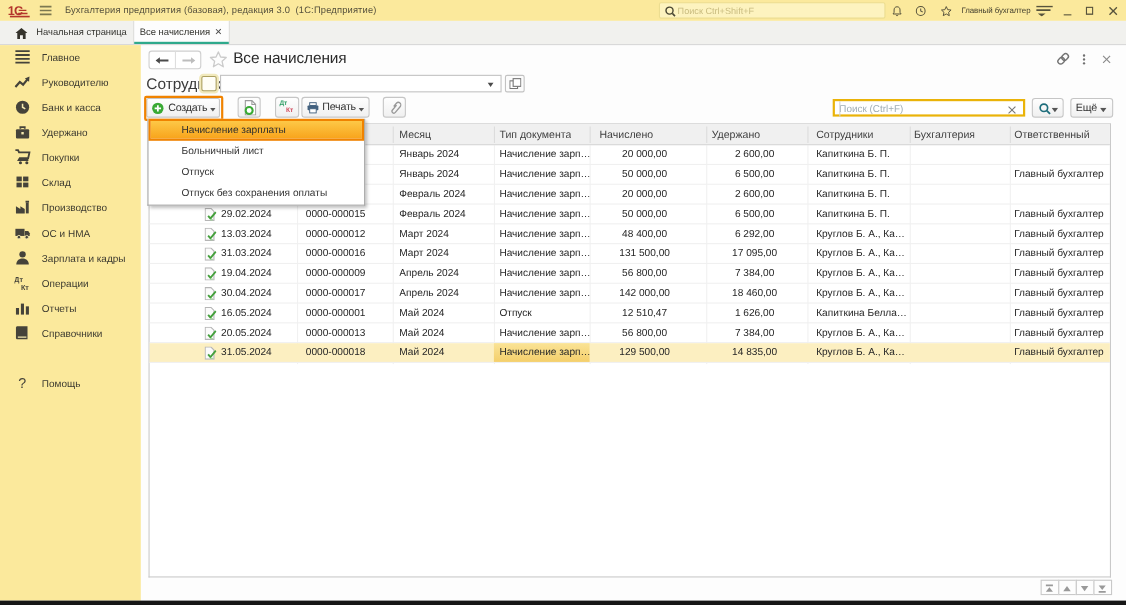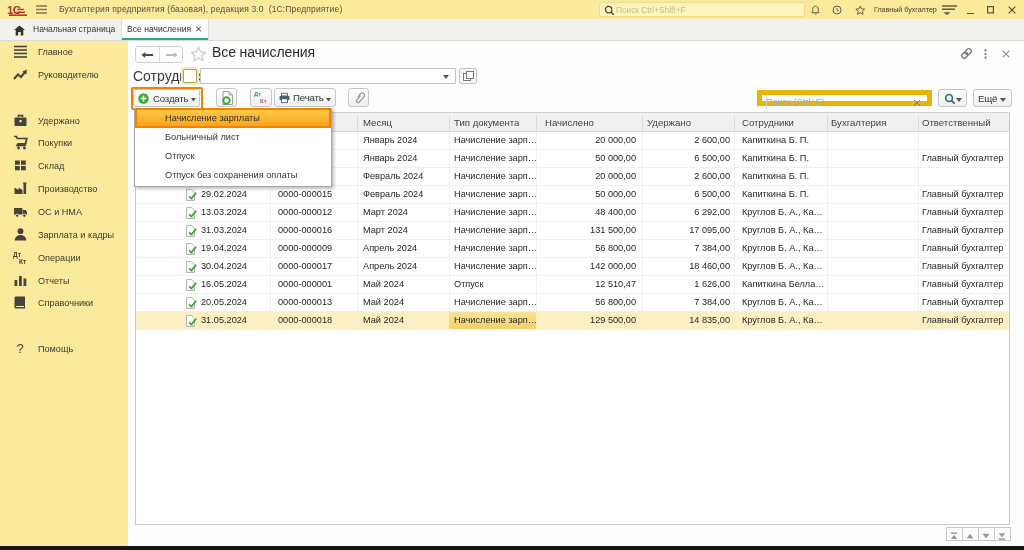--- a/index.html
+++ b/index.html
@@ -32,33 +32,33 @@
 #flabel{left:133px;top:69px;font-size:14px;color:#3a3a3a;line-height:15px}
 #fcheck{left:183px;top:69px;width:14px;height:14px;background:#fffef6;border:1px solid #aca060;border-radius:2px;box-shadow:0 0 0 2px #f1e9bc}
 #finput{left:200px;top:68px;width:256px;height:16px;background:#fff;border:1px solid #c2c2c2}
 #fbtn{left:459px;top:68px;width:18px;height:16px;background:#fbfbfb;border:1px solid #c2c2c2;border-radius:2px}
 
 .btn{position:absolute;background:linear-gradient(#fefefe,#f0f0f0);border:1px solid #c6c6c6;border-radius:3px}
 #bcreate{left:133px;top:89px;width:67px;height:18px;border-radius:2px}
 #bcreateo{left:130.5px;top:86.5px;width:72px;height:23px;border:2.5px solid #f08300;border-radius:2px;background:transparent;z-index:5}
 .btxt{font-size:9.7px;color:#333;letter-spacing:-0.2px}
 
-#rsearch{left:757px;top:90px;width:175px;height:16px;background:#fff;border:5px solid #eab308}
+#rsearch{left:757px;top:90px;width:175px;height:16px;background:#fff;border:2px solid #eab308}
 #rsearch span{position:absolute;left:4px;top:1px;line-height:13px;font-size:9px;color:#9fadb5}
 #rsearch .xsep{position:absolute;right:19px;top:0;width:1px;height:14px;background:#d5d5d5}
 #bq{left:938px;top:89px;width:29px;height:18px}
 #bmore{left:973px;top:89px;width:39px;height:18px}
 
 #tbl{left:135px;top:112px;width:875px;height:413px;background:#fff;border:1px solid #c9c9c9;border-top:1px solid #d4d4d4}
 #thead{position:absolute;left:0;top:0;width:873px;height:19px;background:#f0f0f0;border-bottom:1px solid #d7d7d7}
 .hc{position:absolute;top:0;height:19px;line-height:19px;font-size:9.6px;color:#3f3f3f;overflow:hidden;white-space:nowrap}
 .hsep{position:absolute;top:2px;width:1px;height:15px;background:#dcdcdc}
 .trow{position:absolute;left:0;width:873px;height:18px;border-bottom:1px solid #f0f0f0}
 .tc{position:absolute;top:0;height:17px;line-height:17px;font-size:9.2px;color:#262626;overflow:hidden;white-space:nowrap}
-.num{text-align:right}
+.num{text-align:center}
 .docic{position:absolute;left:50px;top:3px;width:11px;height:12px}
 
 .pgbtn{position:absolute;width:17px;height:14px;background:#fdfdfd;border:1px solid #c9c9c9}
 
 #menu{left:134px;top:108px;width:198px;height:79px;background:#fff;border:1px solid #a6a6a6;border-top:none;box-shadow:2px 2px 3px rgba(0,0,0,0.25);z-index:10}
 #mi1{position:absolute;left:0;top:0;width:196px;height:20px;border:2px solid #f08300;background:linear-gradient(#fdc847,#f8a41b)}
 .mitem{position:absolute;left:30px;font-size:9.2px;color:#333}
 </style></head>
 <body>
 
@@ -140,20 +140,27 @@
           </g>
         </svg></span>
       <span class="tx">Главное</span>
     </div>
 <div class="sitem" style="top:23px">
       <span class="ic" id="sic1"><svg width="15" height="15" viewBox="0 0 15 15">
           <path d="M1 12 L5 7.5 L8 10 L12.5 4.5" fill="none" stroke="#45433a" stroke-width="2"></path>
           <path d="M13.8 2.6 L13.4 7.4 L9.6 4.4 Z" fill="#45433a"></path>
         </svg></span>
       <span class="tx">Руководителю</span>
+    </div>
+<div class="sitem" style="top:46px">
+      <span class="ic" id="sic2"><svg width="15" height="15" viewBox="0 0 15 15">
+          <circle cx="7.5" cy="7.5" r="6" fill="#45433a"></circle>
+          <path d="M7.5 4.3 L7.5 7.5 L10 9" fill="none" stroke="#f4e9b0" stroke-width="1.4"></path>
+        </svg></span>
+      <span class="tx">Банк и касса</span>
     </div>
 <div class="sitem" style="top:69px">
       <span class="ic" id="sic3"><svg width="15" height="15" viewBox="0 0 15 15">
           <rect x="1.5" y="4.5" width="12" height="8.5" rx="1" fill="#45433a"></rect>
           <path d="M5.5 4 L5.5 2.5 L9.5 2.5 L9.5 4" fill="none" stroke="#45433a" stroke-width="1.6"></path>
           <rect x="6.4" y="7" width="2.2" height="2.2" fill="#f4e9b0"></rect>
         </svg></span>
       <span class="tx">Удержано</span>
     </div>
 <div class="sitem" style="top:91px">

